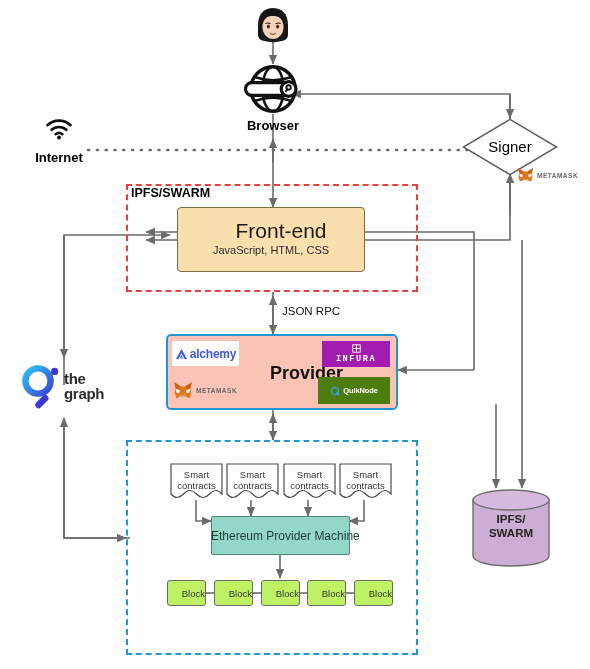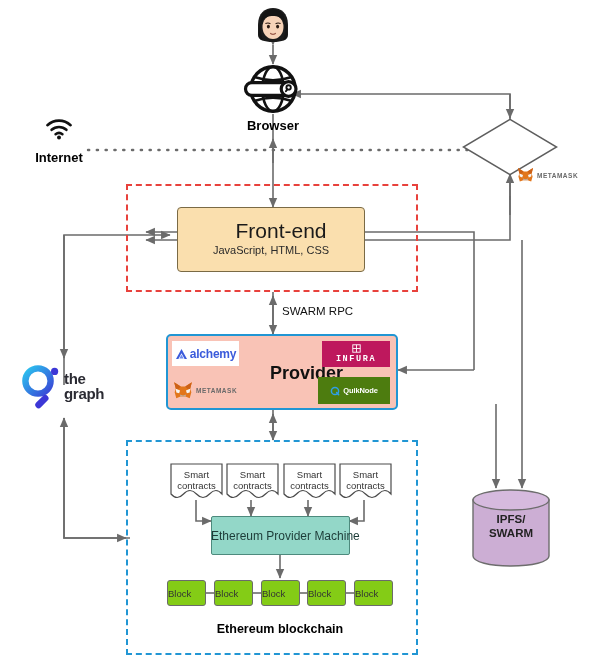--- a/index.html
+++ b/index.html
@@ -32,24 +32,24 @@
             font-family:"Liberation Mono","DejaVu Sans Mono",monospace;}
   .t-quik{font-size:7.5px;font-weight:bold;color:#ffffff;letter-spacing:-.1px;}
 
   
   .box-ipfs-region{border:2px dashed #e8413c;background:transparent;}
   .box-frontend{background:#fadfae;border:1px solid #7a6a45;border-radius:4px;
                 box-shadow:0 0 0 0 rgba(0,0,0,0);}
   .box-provider{background:#f9c3b6;border:2px solid #2196d4;border-radius:5px;}
   .box-eth-region{border:2px dashed #2196d4;}
   .box-evm{background:#93d7c8;border:1px solid #4d8a7d;border-radius:2px;}
-  .box-block{background:#84cc16;border:1px solid #6b6b6b;border-radius:3px;
-             display:flex;align-items:center;justify-content:flex-start;}
+  .box-block{background:#bef264;border:1px solid #6b6b6b;border-radius:3px;
+             display:flex;align-items:center;justify-content:flex-end;}
   .logo-white{background:#ffffff;display:flex;align-items:center;justify-content:center;}
-  .logo-infura{background:#be185d;display:flex;flex-direction:column;
+  .logo-infura{background:#a21caf;display:flex;flex-direction:column;
                align-items:center;justify-content:center;}
   .logo-quik{background:#4d7c0f;display:flex;align-items:center;justify-content:center;gap:3px;}
 
   .mm-row{position:absolute;display:flex;align-items:center;gap:3px;}
   .graph-row{position:absolute;display:flex;align-items:center;}
 </style>
 </head>
 <body>
 
 <div id="canvas">
@@ -163,41 +163,43 @@
       <circle cx="14" cy="19.6" r="2" fill="#111"></circle>
     </svg>
   </div>
   <div class="lbl t-internet" style="left:26px;top:144px;width:66px;margin-top:6px;">Internet</div>
 
   <div class="node" style="left:462px;top:118px;width:96px;height:58px;">
     <svg width="96" height="58" viewBox="0 0 96 58">
       <polygon points="48,1.4 94.6,29 48,56.6 1.4,29" fill="#ffffff" stroke="#5e5e5e" stroke-width="1.5"></polygon>
     </svg>
   </div>
+  <div class="lbl t-signer" style="left:462px;top:138px;width:96px;">Signer</div>
 
   <div class="mm-row" style="left:517px;top:167px;">
     <svg width="17" height="16" viewBox="0 0 17 16">
       <path d="M1,1 L6.6,4.6 L10.4,4.6 L16,1 L14.6,6.6 L15.6,9.4 L14.2,14.6
                L10.6,13.2 L6.4,13.2 L2.8,14.6 L1.4,9.4 L2.4,6.6 Z" fill="#e2761b"></path>
       <path d="M2.4,6.6 L6,8 L5.2,10.4 L2.8,9.6 Z" fill="#f5f5f5"></path>
       <path d="M14.6,6.6 L11,8 L11.8,10.4 L14.2,9.6 Z" fill="#f5f5f5"></path>
       <path d="M5.8,11.4 L8.5,12.2 L11.2,11.4 L10.6,13.2 L6.4,13.2 Z" fill="#c0ad9e"></path>
       <path d="M1,1 L6.6,4.6 L4.6,6.8 L2.4,6.6 Z" fill="#cd6116"></path>
       <path d="M16,1 L10.4,4.6 L12.4,6.8 L14.6,6.6 Z" fill="#cd6116"></path>
     </svg>
     <span class="t-metamask">METAMASK</span>
   </div>
 
   <div class="node box-ipfs-region" style="left:126px;top:184px;width:292px;height:108px;"></div>
+  <div class="lbl t-ipfsswarm-title" style="left:131px;top:186px;width:120px;text-align:left;">IPFS/SWARM</div>
 
   <div class="node box-frontend" style="left:177px;top:207px;width:188px;height:65px;"></div>
   <div class="lbl t-frontend" style="left:177px;top:219px;width:208px;">Front-end</div>
   <div class="lbl t-frontend-sub" style="left:177px;top:244px;width:188px;">JavaScript, HTML, CSS</div>
 
-  <div class="lbl t-jsonrpc" style="left:282px;top:305px;width:80px;text-align:left;">SWARM RPC</div>
+  <div class="lbl t-jsonrpc" style="left:282px;top:305px;width:80px;text-align:left;">JSON RPC</div>
 
   <div class="node box-provider" style="left:166px;top:334px;width:232px;height:76px;"></div>
   <div class="lbl t-provider" style="left:195px;top:363px;width:148px;text-align:right;">Provider</div>
 
   <div class="node logo-white" style="left:172px;top:341px;width:67px;height:25px;">
     <svg width="13" height="12" viewBox="0 0 13 12" style="margin-right:2px;">
       <path d="M6.5,1 L12,11 L9.6,11 L6.5,5.2 L3.4,11 L1,11 Z" fill="#3b5bdb"></path>
       <path d="M6.5,6.6 L8.6,10.4 L4.4,10.4 Z" fill="#6f8bf0"></path>
     </svg>
     <span class="t-alchemy">alchemy</span>
@@ -303,21 +305,20 @@
   <div class="node box-block t-block" style="left:261px;top:580px;width:39px;height:26px;">
     <span>Block</span>
   </div>
   <div class="node box-block t-block" style="left:307px;top:580px;width:39px;height:26px;">
     <span>Block</span>
   </div>
   <div class="node box-block t-block" style="left:354px;top:580px;width:39px;height:26px;">
     <span>Block</span>
   </div>
 
-  <div class="lbl t-chain" style="left:170px;top:622px;width:220px;">Ethereum blockchain</div>
 
   <div class="node" style="left:471px;top:488px;width:80px;height:80px;">
     <svg width="80" height="80" viewBox="0 0 80 80">
       <path d="M2,12 L2,68 C2,74 19,78 40,78 C61,78 78,74 78,68 L78,12 Z" fill="#ccaed4" stroke="#6d6d6d" stroke-width="1.4"></path>
       <ellipse cx="40" cy="12" rx="38" ry="10" fill="#d6bade" stroke="#6d6d6d" stroke-width="1.4"></ellipse>
     </svg>
   </div>
   <div class="lbl t-cyl" style="left:471px;top:512px;width:80px;">
     <span>IPFS/</span><br>
     <span>SWARM</span>

